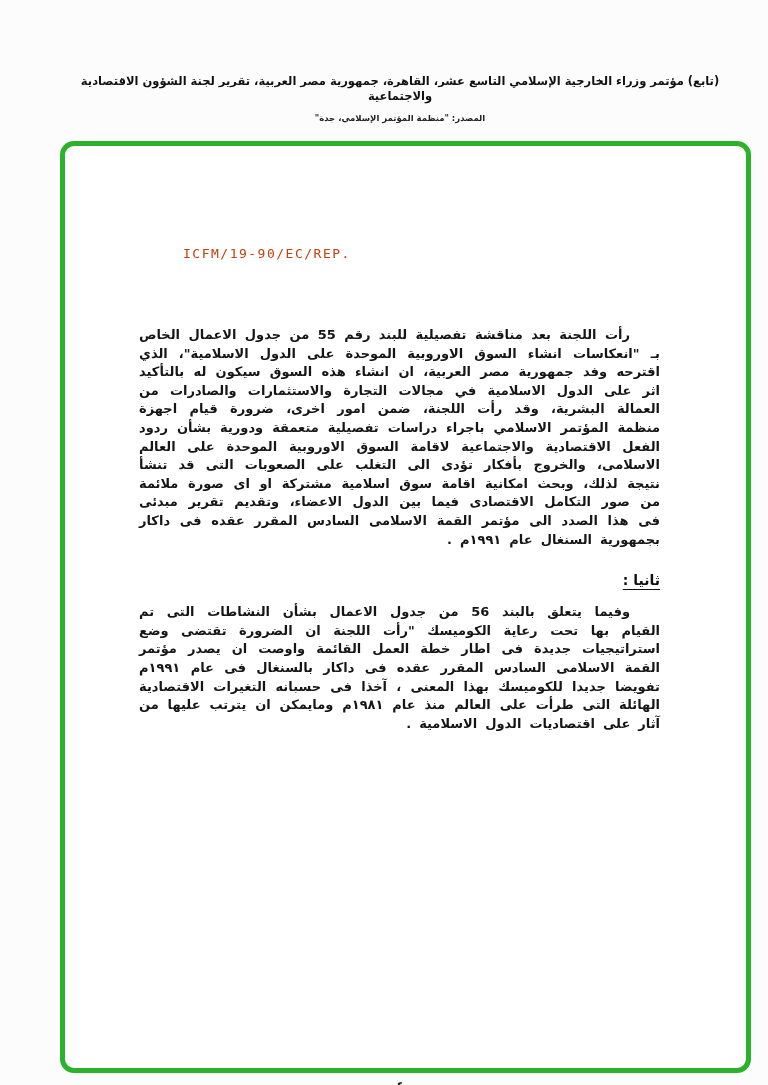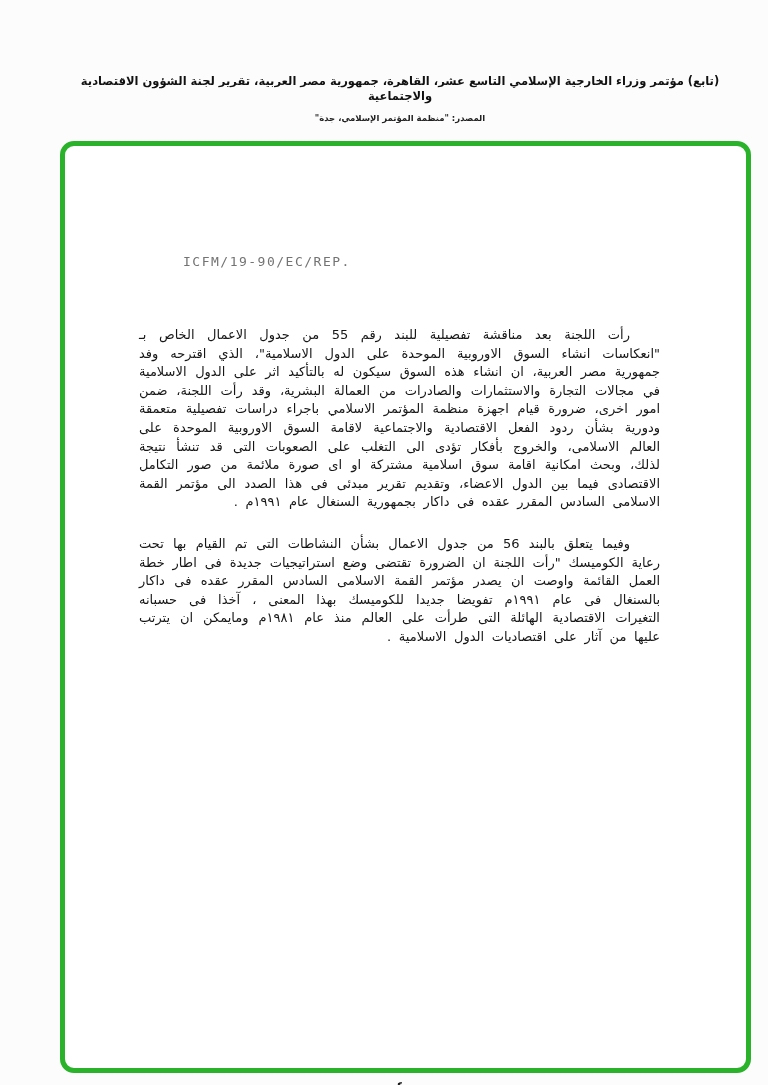--- a/index.html
+++ b/index.html
@@ -49,39 +49,39 @@
     position: absolute;
     inset: 0;
     direction: rtl;
     padding: 153px 62px 0 50px;
   }
 
   .ref-number {
     position: absolute;
     direction: ltr;
     left: 102px;
-    top: 92px;
+    top: 84px;
     font-family: "DejaVu Sans Mono", monospace;
     font-size: 13px;
     letter-spacing: 1.5px;
-    color: #737373;
+    color: #c2410c;
   }
 
   .section-heading {
     font-size: 14px;
     font-weight: bold;
     text-decoration: underline;
     text-underline-offset: 4px;
     color: #101010;
   }
 
   .body-text {
     margin-top: 19px;
     font-size: 13px;
-    font-weight: normal;
+    font-weight: bold;
     line-height: 18.6px;
     text-align: justify;
     word-spacing: 3.5px;
     text-indent: 30px;
     color: #161616;
   }
 
   .section-2 { margin-top: 23px; }
   .section-2 .body-text { margin-top: 15px; }
 
@@ -110,20 +110,21 @@
   <div class="scan-frame">
     <div class="scan-content">
 
       <div class="ref-number">ICFM/19-90/EC/REP.</div>
 
       <div class="section section-1">
         <p class="body-text">رأت اللجنة بعد مناقشة تفصيلية للبند رقم 55 من جدول الاعمال الخاص بـ "انعكاسات انشاء السوق الاوروبية الموحدة على الدول الاسلامية"، الذي اقترحه وفد جمهورية مصر العربية، ان انشاء هذه السوق سيكون له بالتأكيد اثر على الدول الاسلامية في مجالات التجارة والاستثمارات والصادرات من العمالة البشرية، وقد رأت اللجنة، ضمن امور اخرى، ضرورة قيام اجهزة منظمة المؤتمر الاسلامي باجراء دراسات تفصيلية متعمقة ودورية بشأن ردود الفعل الاقتصادية والاجتماعية لاقامة السوق الاوروبية الموحدة على العالم الاسلامى، والخروج بأفكار تؤدى الى التغلب على الصعوبات التى قد تنشأ نتيجة لذلك، وبحث امكانية اقامة سوق اسلامية مشتركة او اى صورة ملائمة من صور التكامل الاقتصادى فيما بين الدول الاعضاء، وتقديم تقرير مبدئى فى هذا الصدد الى مؤتمر القمة الاسلامى السادس المقرر عقده فى داكار بجمهورية السنغال عام ١٩٩١م .</p>
       </div>
 
       <div class="section section-2">
+        <div class="section-heading">ثانيا :</div>
         <p class="body-text">وفيما يتعلق بالبند 56 من جدول الاعمال بشأن النشاطات التى تم القيام بها تحت رعاية الكوميسك "رأت اللجنة ان الضرورة تقتضى وضع استراتيجيات جديدة فى اطار خطة العمل القائمة واوصت ان يصدر مؤتمر القمة الاسلامى السادس المقرر عقده فى داكار بالسنغال فى عام ١٩٩١م تفويضا جديدا للكوميسك بهذا المعنى ، آخذا فى حسبانه التغيرات الاقتصادية الهائلة التى طرأت على العالم منذ عام ١٩٨١م ومايمكن ان يترتب عليها من آثار على اقتصاديات الدول الاسلامية .</p>
       </div>
 
     </div>
   </div>
 
   <div class="page-number">٤</div>
 
 </div>
 

